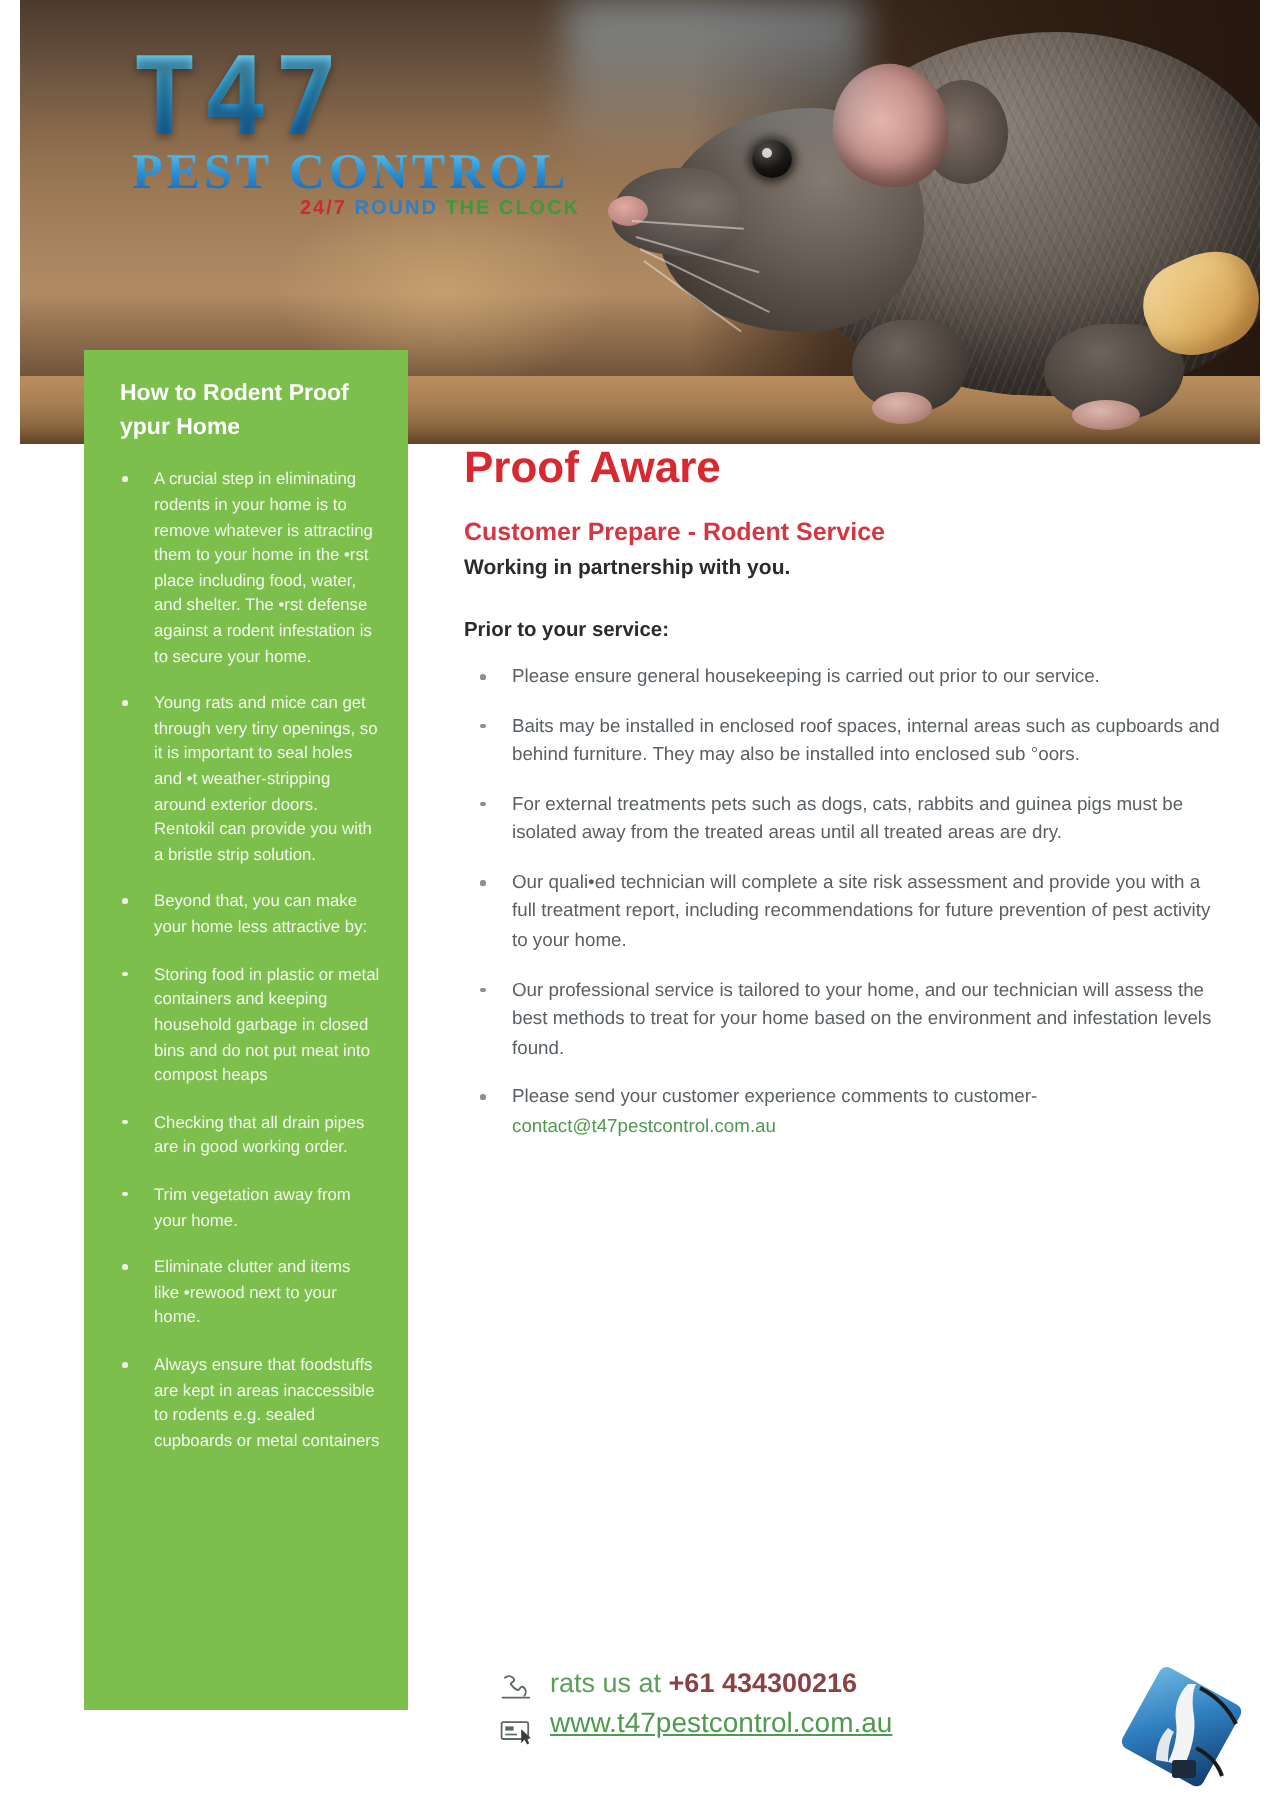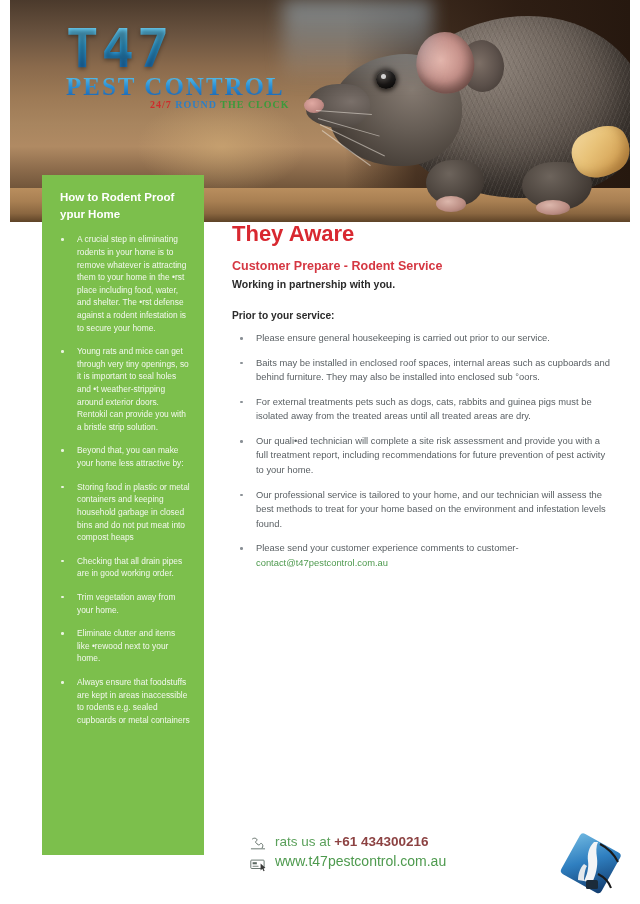--- a/index.html
+++ b/index.html
@@ -245,21 +245,21 @@
     background: linear-gradient(to bottom, #5fc8ef 0%, #2b8fd4 50%, #1a5fae 100%);
     -webkit-background-clip: text;
     background-clip: text;
     color: transparent;
     white-space: nowrap;
   }
   .logo-tag {
     position: absolute;
     left: 92px;
     top: 78px;
-    font-family: Liberation Serif, serif;
+    font-family: Liberation Sans, sans-serif;
     font-size: 10px;
     font-weight: 700;
     letter-spacing: 1px;
     white-space: nowrap;
     line-height: 1;
   }
   .logo-tag .t-red   { color: #cf2b2b; }
   .logo-tag .t-blue  { color: #2e7fc4; }
   .logo-tag .t-green { color: #3c9a3c; }
 
@@ -398,20 +398,21 @@
   .f-phone {
     color: #8c4242;
     font-weight: 700;
     letter-spacing: 0px;
   }
   .f-line2 {
     font-size: 14px;
     color: #4e9a4e;
     line-height: 1.25;
     white-space: nowrap;
+    text-decoration: underline;
   }
 
   
   .corner-logo {
     position: absolute;
     left: 556px;
     top: 828px;
     width: 72px;
     height: 72px;
   }
@@ -466,21 +467,21 @@
       <li>Beyond that, you can make your home less attractive by:</li>
       <li>Storing food in plastic or metal containers and keeping household garbage in closed bins and do not put meat into compost heaps</li>
       <li>Checking that all drain pipes are in good working order.</li>
       <li>Trim vegetation away from your home.</li>
       <li>Eliminate clutter and items like •rewood next to your home.</li>
       <li>Always ensure that foodstuffs are kept in areas inaccessible to rodents e.g. sealed cupboards or metal containers</li>
     </ul>
   </aside>
 
   <main class="main">
-    <h1 class="h-pest-aware">They Aware</h1>
+    <h1 class="h-pest-aware">Proof Aware</h1>
     <h2 class="h-sub">Customer Prepare - Rodent Service</h2>
     <p class="h-partner">Working in partnership with you.</p>
     <h3 class="h-prior">Prior to your service:</h3>
     <ul class="main-list">
       <li>Please ensure general housekeeping is carried out prior to our service.</li>
       <li>Baits may be installed in enclosed roof spaces, internal areas such as cupboards and behind furniture. They may also be installed into enclosed sub °oors.</li>
       <li>For external treatments pets such as dogs, cats, rabbits and guinea pigs must be isolated away from the treated areas until all treated areas are dry.</li>
       <li>Our quali•ed technician will complete a site risk assessment and provide you with a full treatment report, including recommendations for future prevention of pest activity to your home.</li>
       <li>Our professional service is tailored to your home, and our technician will assess the best methods to treat for your home based on the environment and infestation levels found.</li>
       <li>

